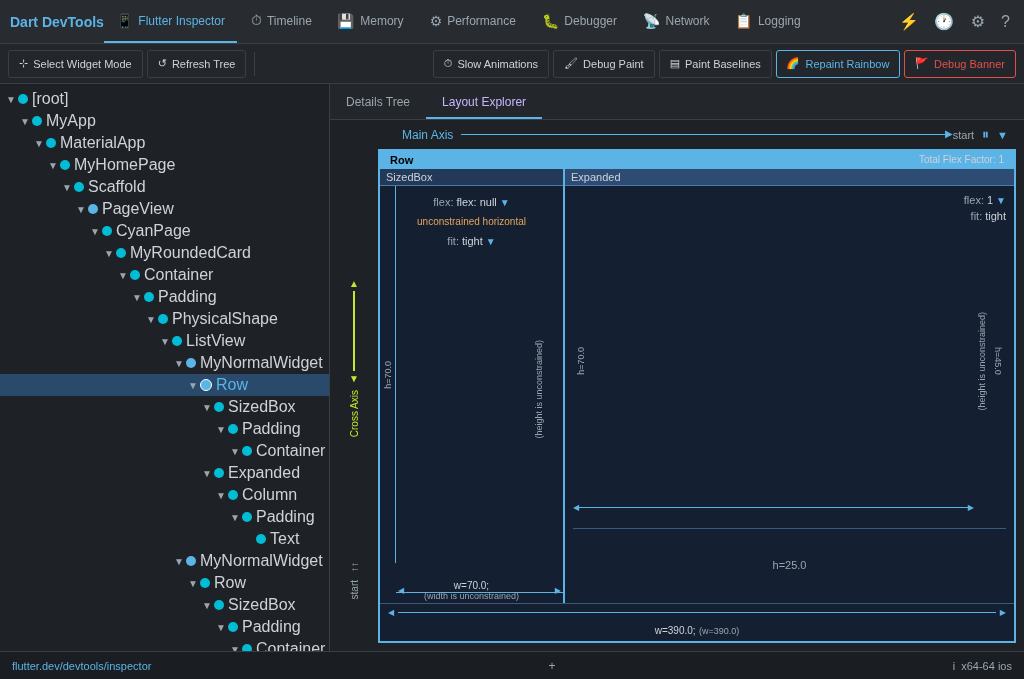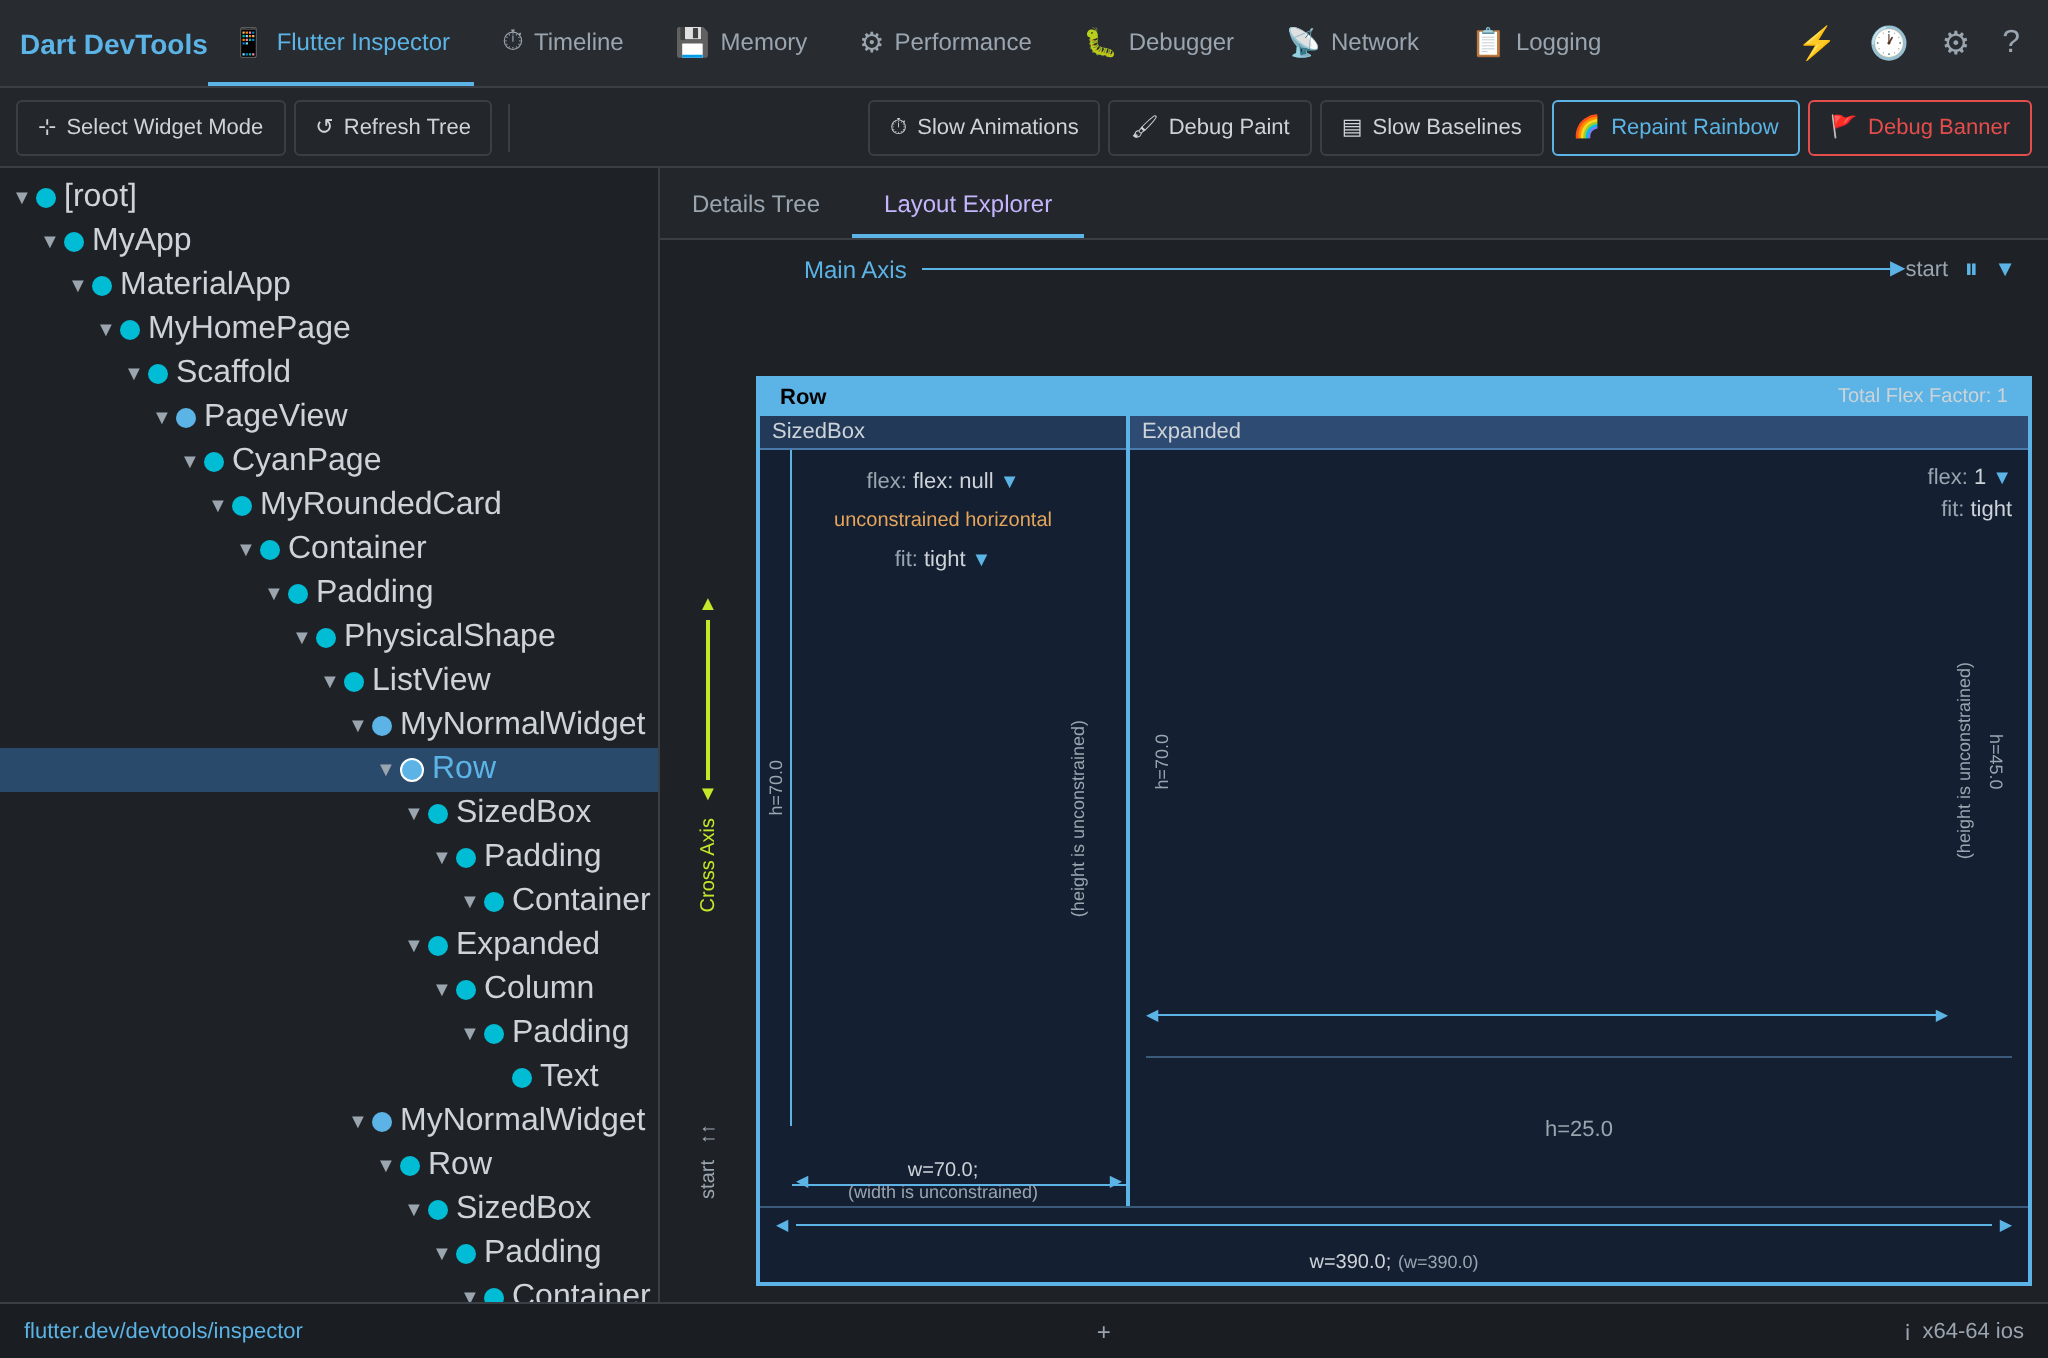--- a/index.html
+++ b/index.html
@@ -193,21 +193,20 @@
     }
 
     
     .layout-explorer {
       flex: 1;
       background: #1e2226;
       overflow: hidden;
       position: relative;
       display: flex;
       flex-direction: column;
-      gap: 39px;
     }
 
     
     .axis-bar {
       display: flex;
       align-items: center;
       padding: 6px 16px;
       gap: 8px;
       flex-shrink: 0;
     }
@@ -357,21 +356,21 @@
     <button class="toolbar-btn">
       <span>⏱</span>
       <span>Slow Animations</span>
     </button>
     <button class="toolbar-btn">
       <span>🖌</span>
       <span>Debug Paint</span>
     </button>
     <button class="toolbar-btn">
       <span>▤</span>
-      <span>Slow Baselines</span>
+      <span>Paint Baselines</span>
     </button>
     <button class="toolbar-btn active-blue">
       <span>🌈</span>
       <span>Repaint Rainbow</span>
     </button>
     <button class="toolbar-btn debug-banner">
       <span>🚩</span>
       <span>Debug Banner</span>
     </button>
   </div>

